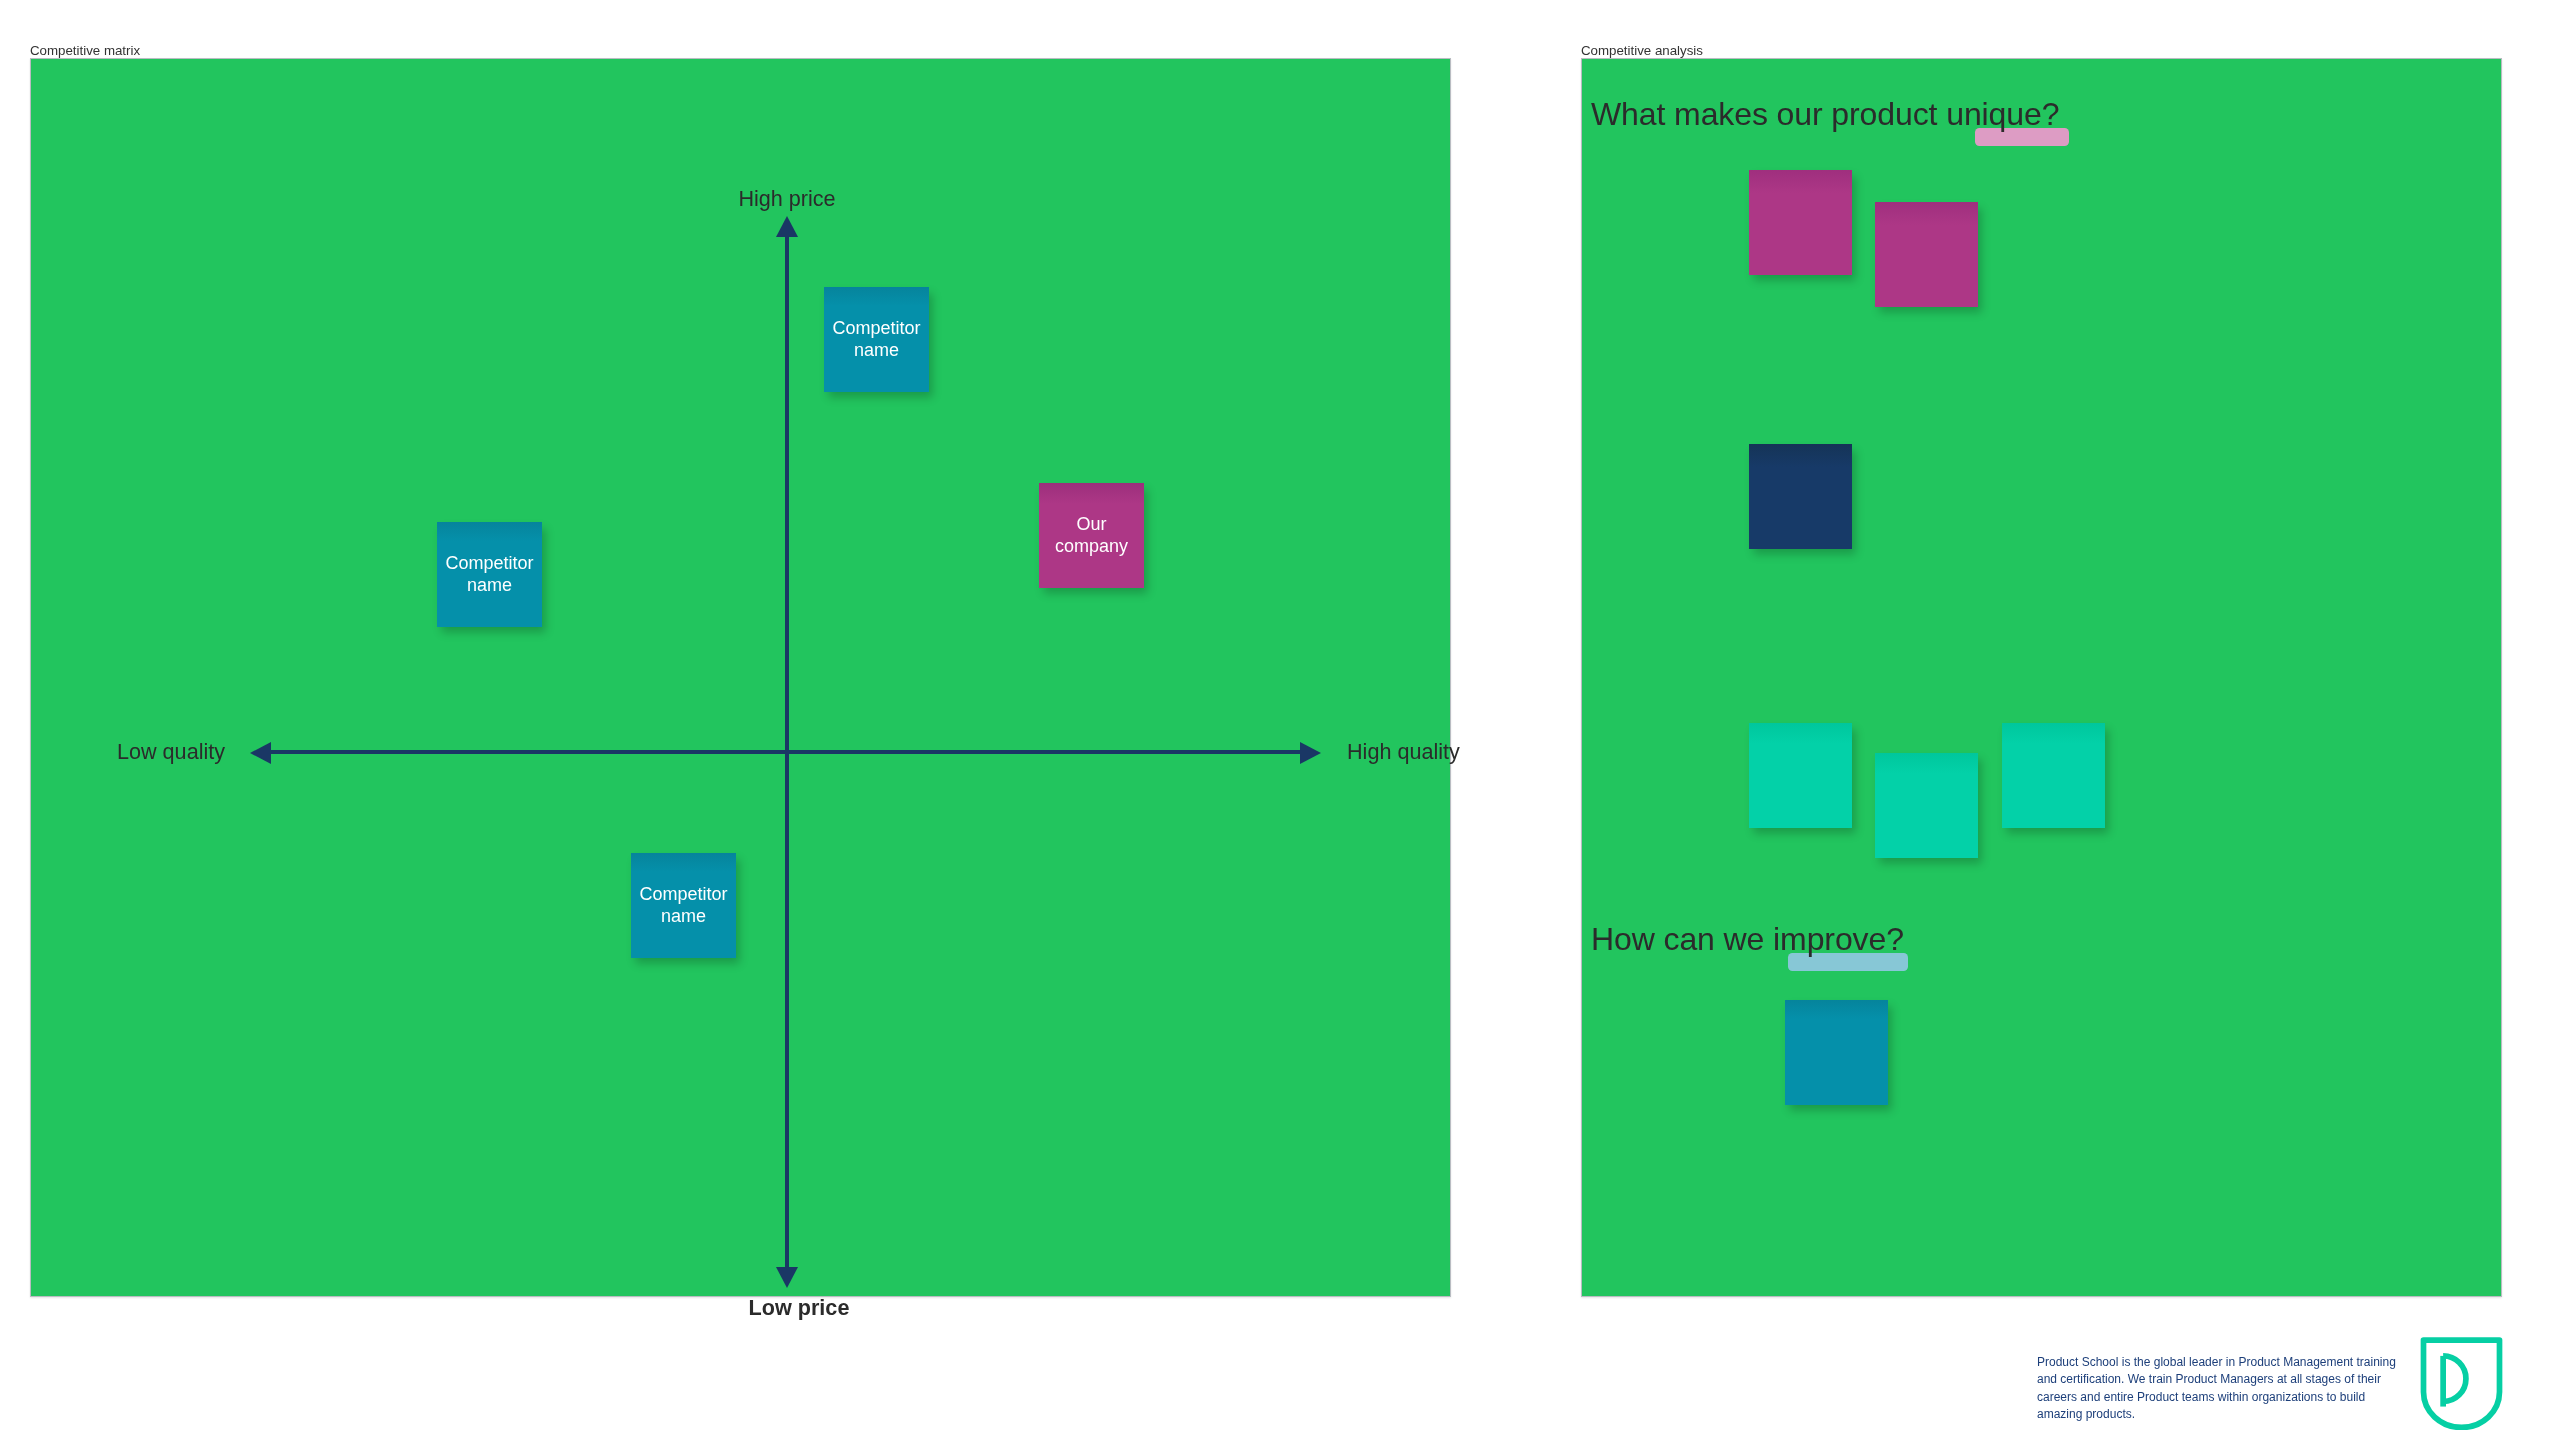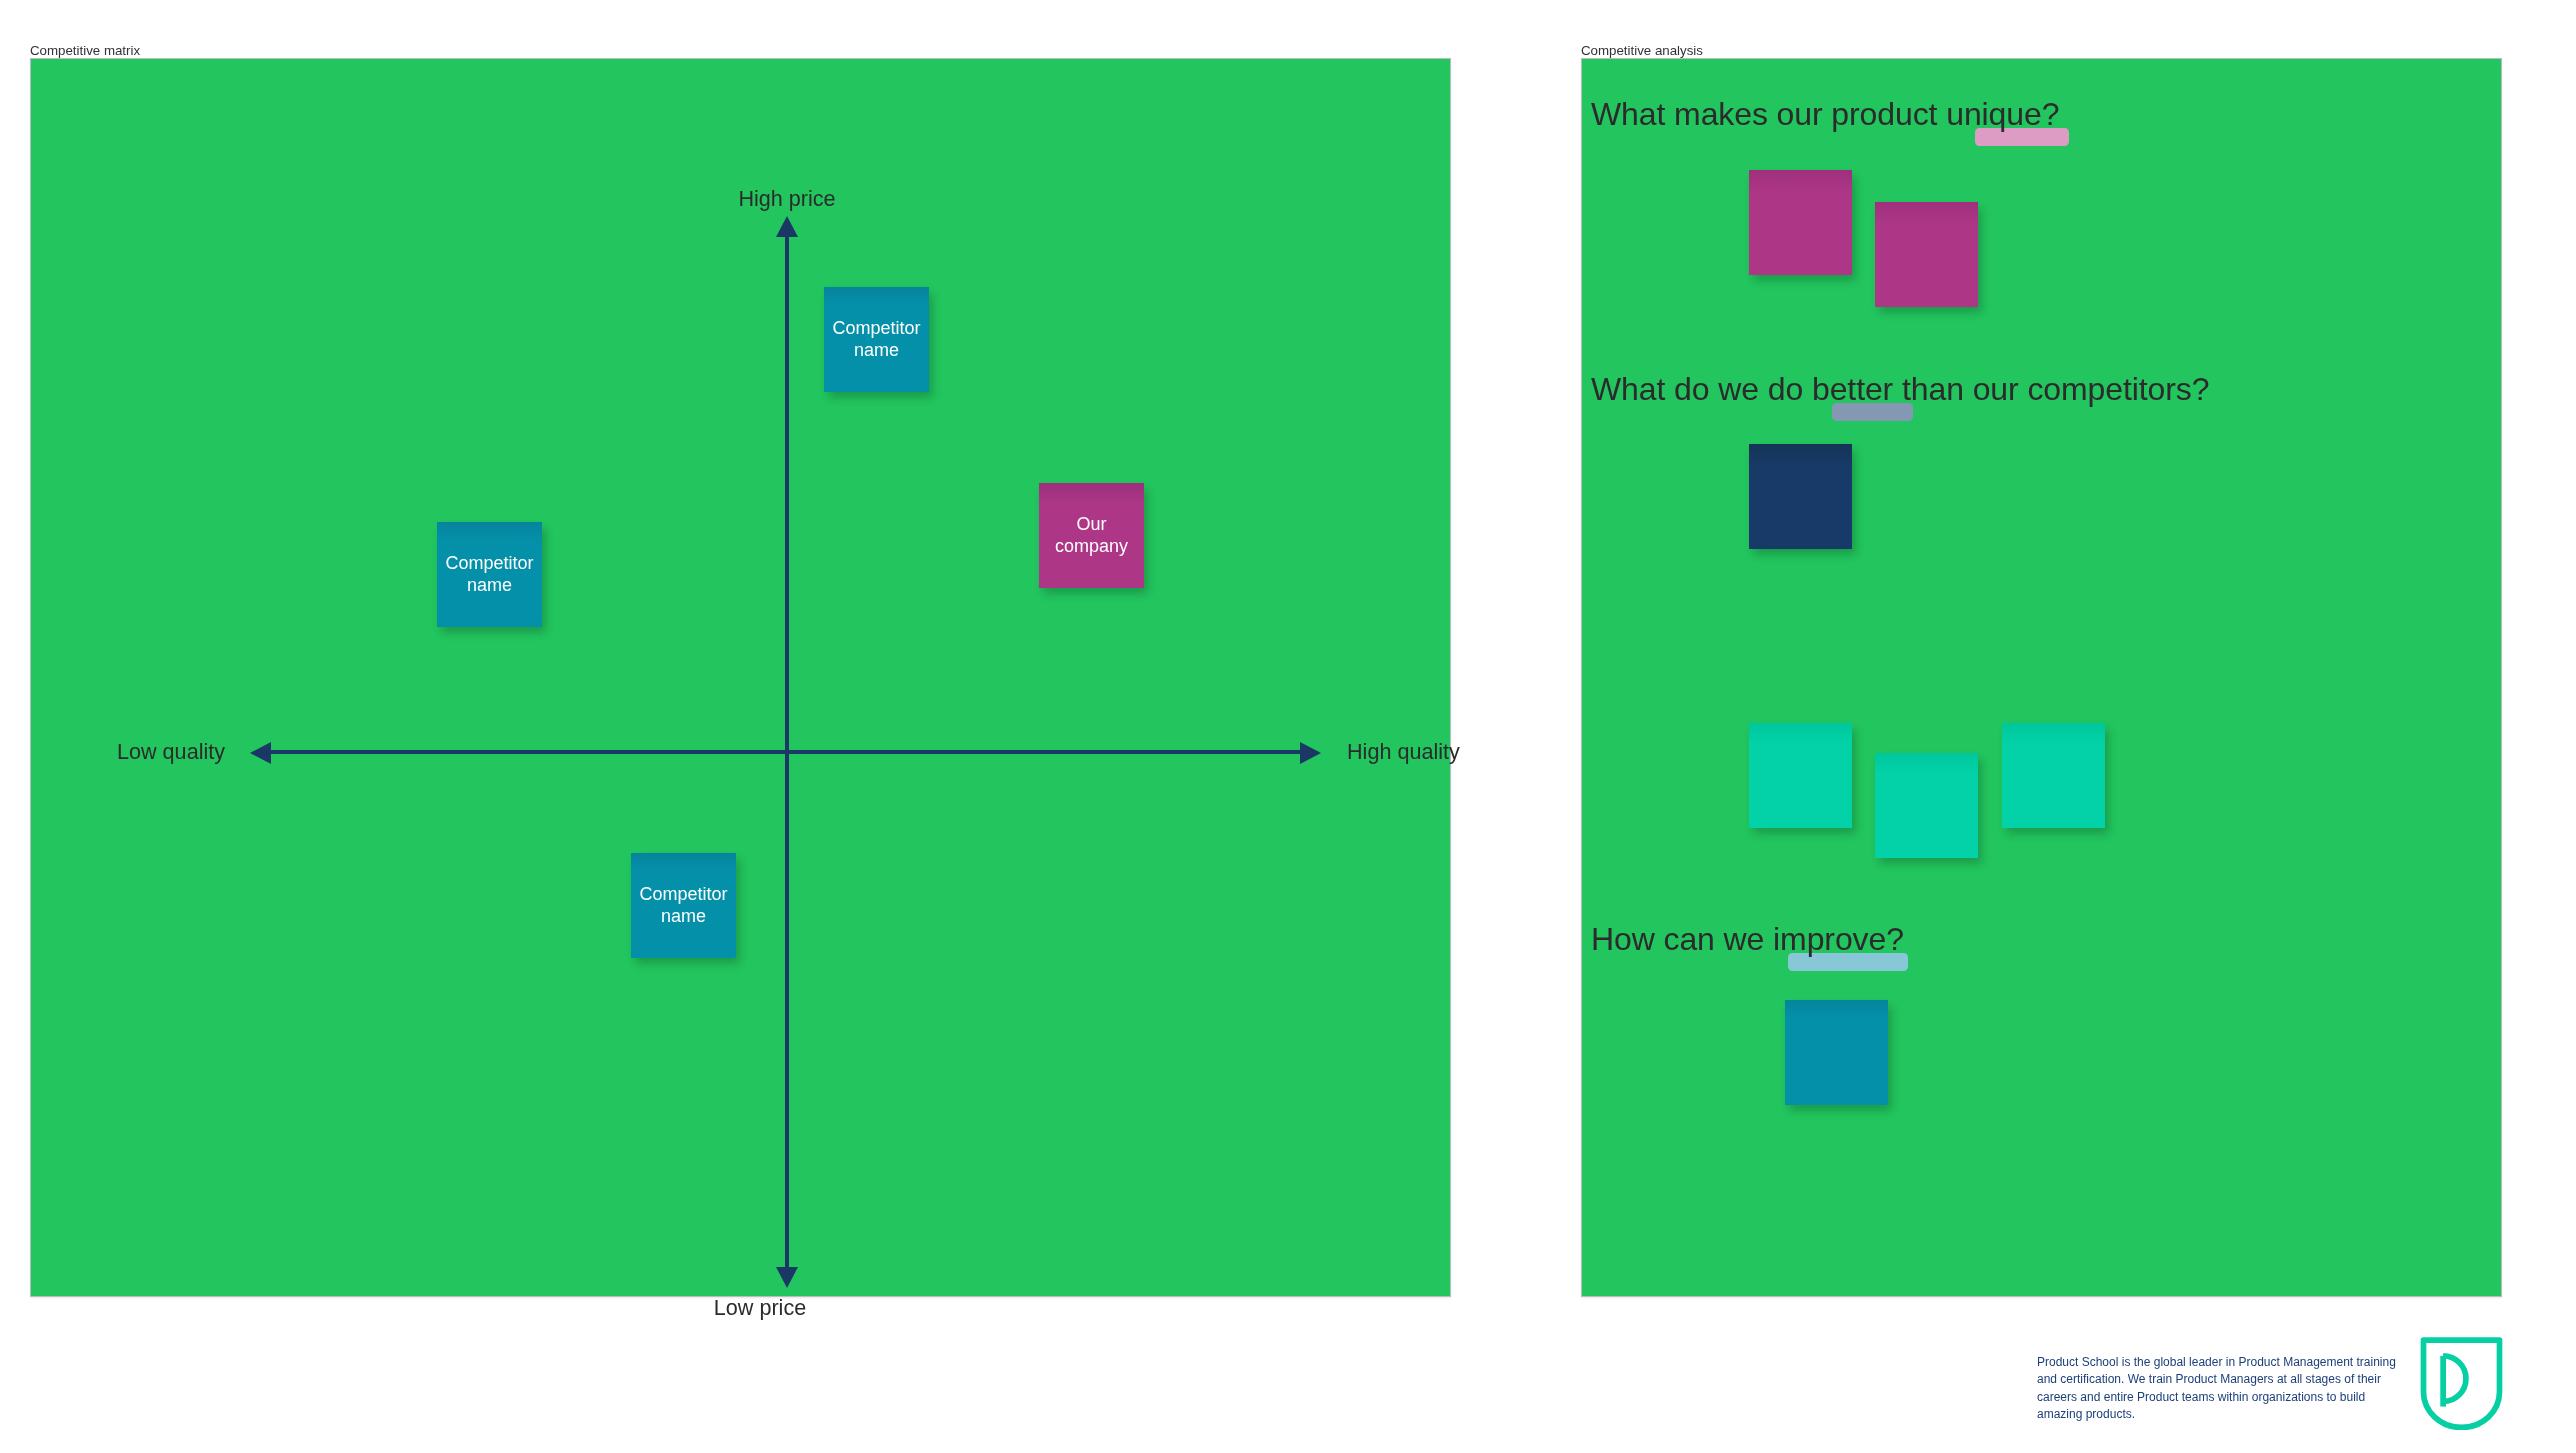--- a/index.html
+++ b/index.html
@@ -61,21 +61,21 @@
   }
 
   .axis-label{
     position:absolute;
     font-size:21.6px;
     color:#2b2b2b;
     white-space:nowrap;
     font-family:"Liberation Sans", sans-serif;
   }
   #label-high-price{ left:707px; top:127px; transform:translateX(-50%); left:756px; }
-  #label-low-price{ left:729px; top:1236px; transform:translateX(-50%); }
+  #label-low-price{ left:768px; top:1236px; transform:translateX(-50%);font-weight:bold; }
   #label-low-quality{ left:86px; top:680px; }
   #label-high-quality{ left:1316px; top:680px; }
 
   
   .sticky{
     position:absolute;
     display:flex;
     align-items:center;
     justify-content:center;
     text-align:center;
@@ -191,26 +191,20 @@
 
   <div class="panel-box" id="analysis-panel"></div>
 
   <div class="question-block" id="q1">
     <div class="qrow">
       <div class="hl" id="hl1"></div>
       <span class="question-text">What makes our product unique?</span>
     </div>
   </div>
 
-  <div class="question-block" id="q2">
-    <div class="qrow">
-      <div class="hl" id="hl2"></div>
-      <span class="question-text">What do we do better than our competitors?</span>
-    </div>
-  </div>
 
 
   <div class="question-block" id="q4">
     <div class="qrow">
       <div class="hl" id="hl4"></div>
       <span class="question-text">How can we improve?</span>
     </div>
   </div>
 
   <div class="sticky pink analysis-note" id="an-note-1"></div>

